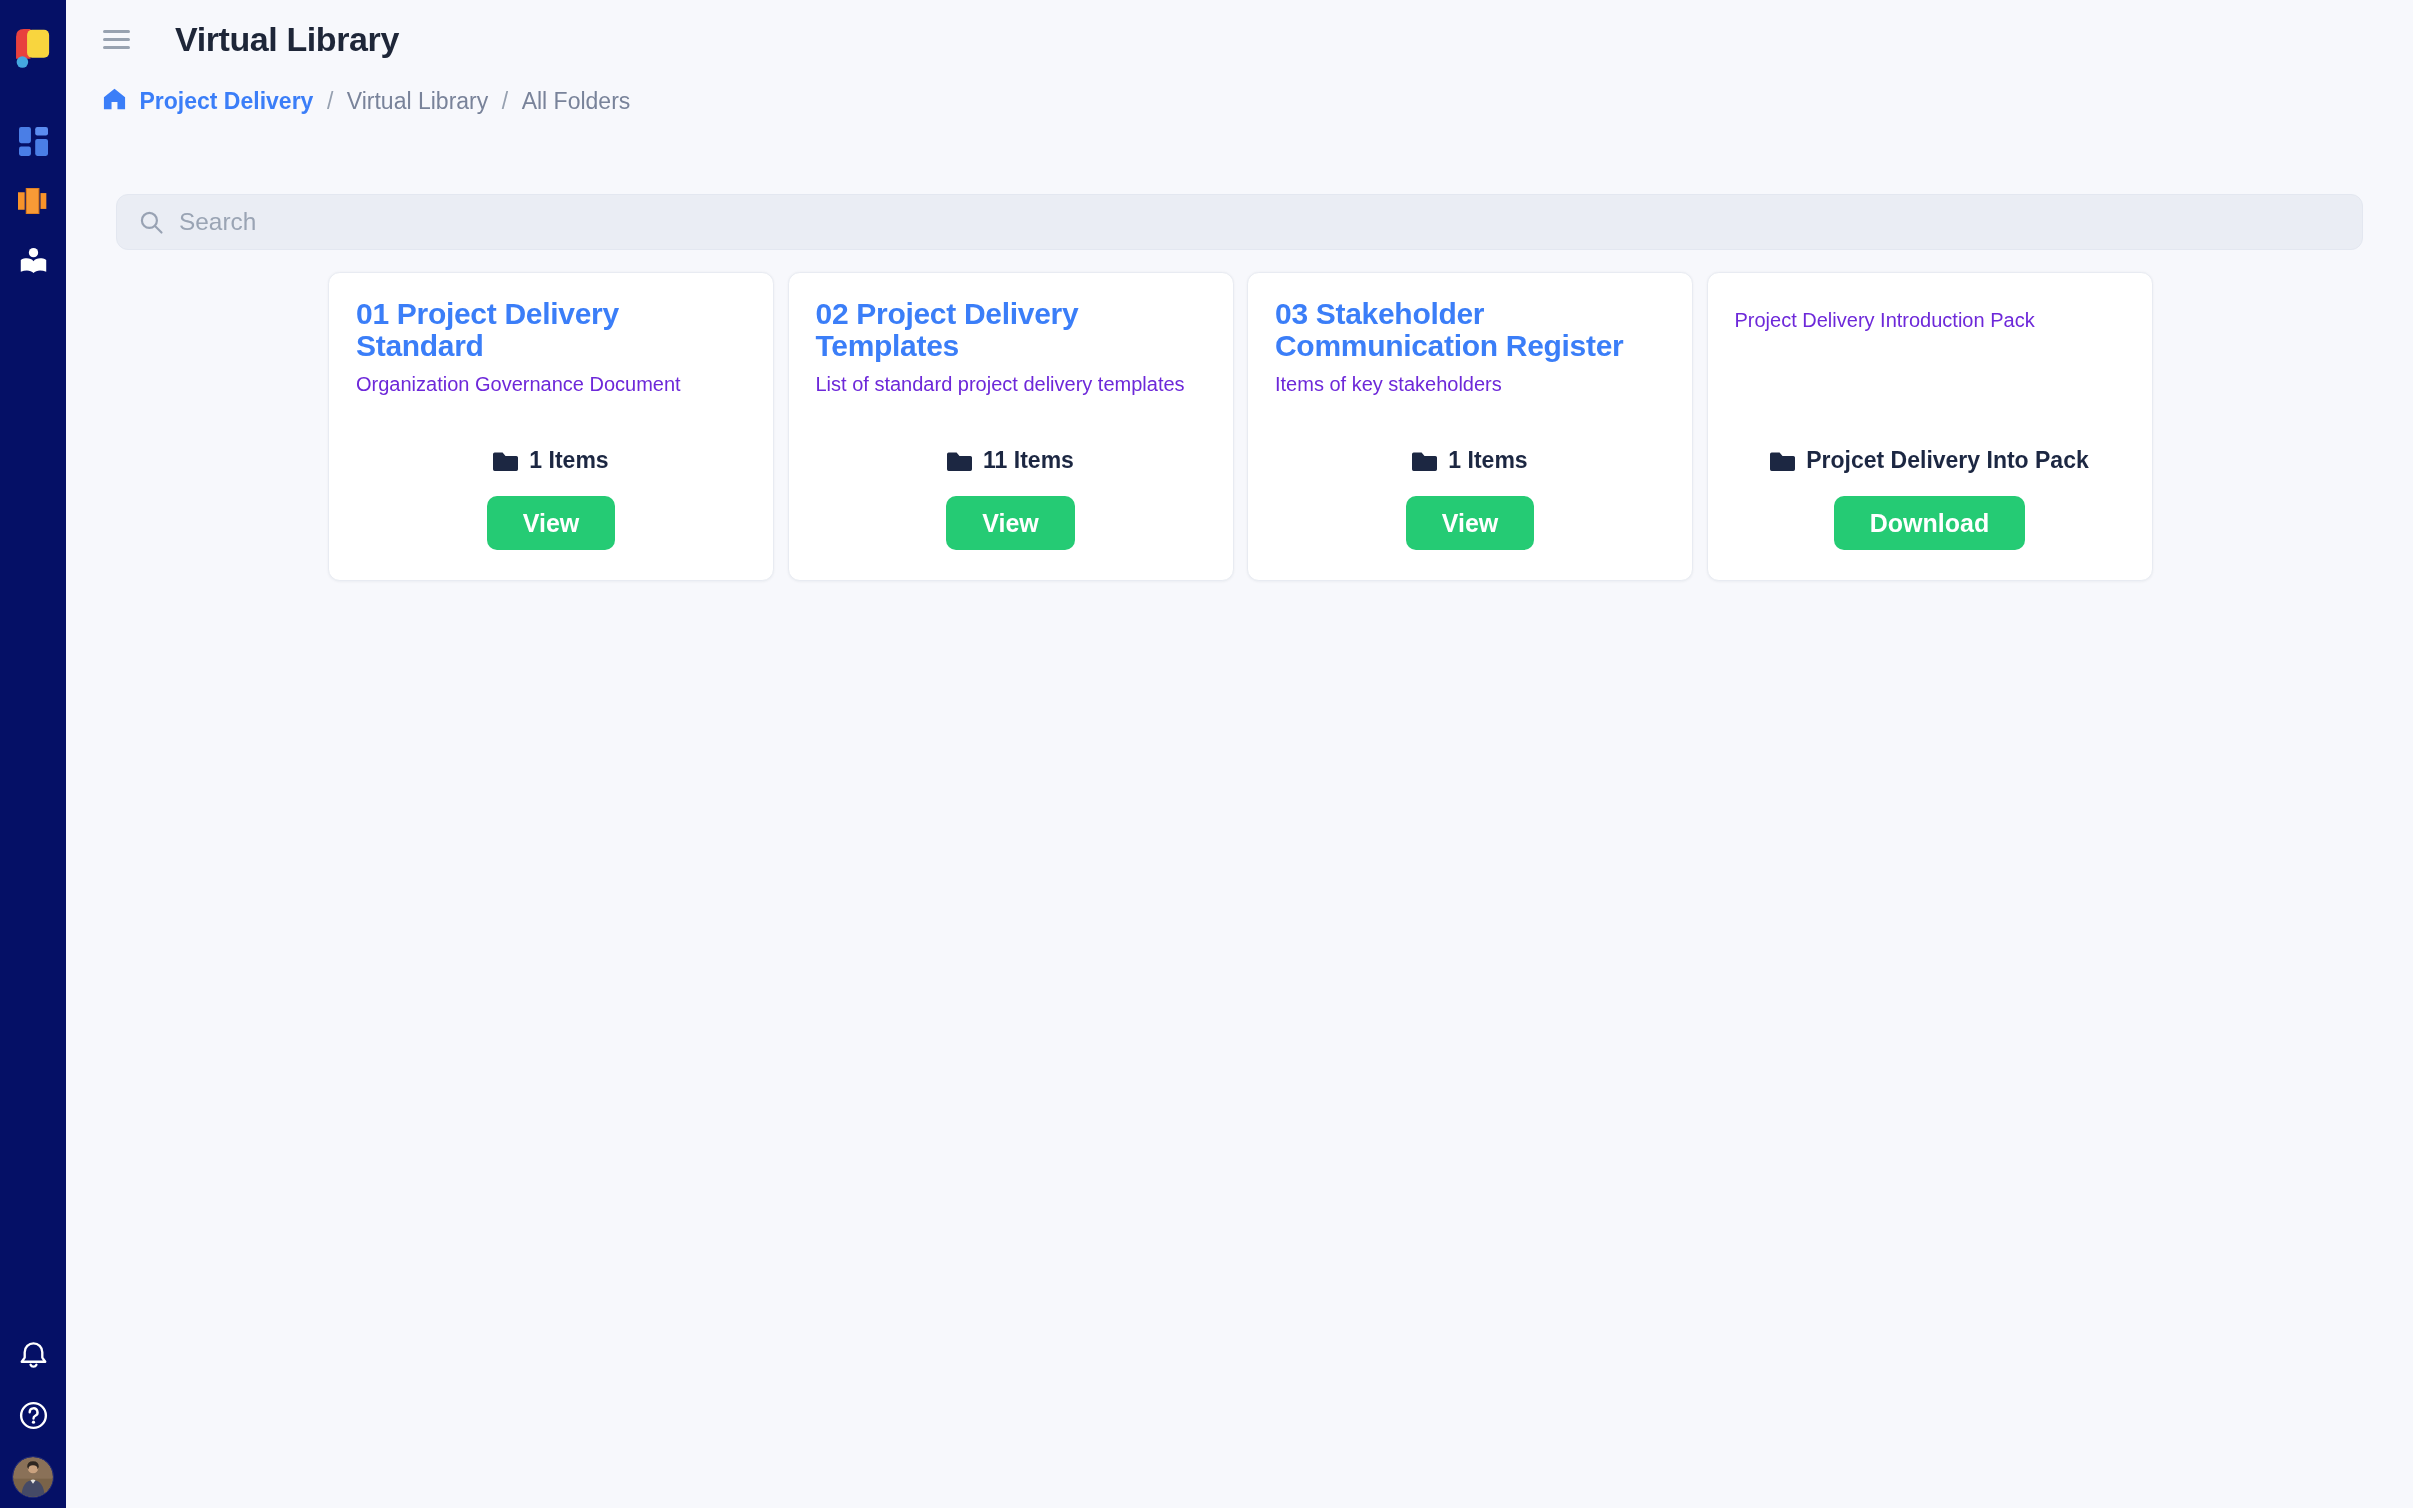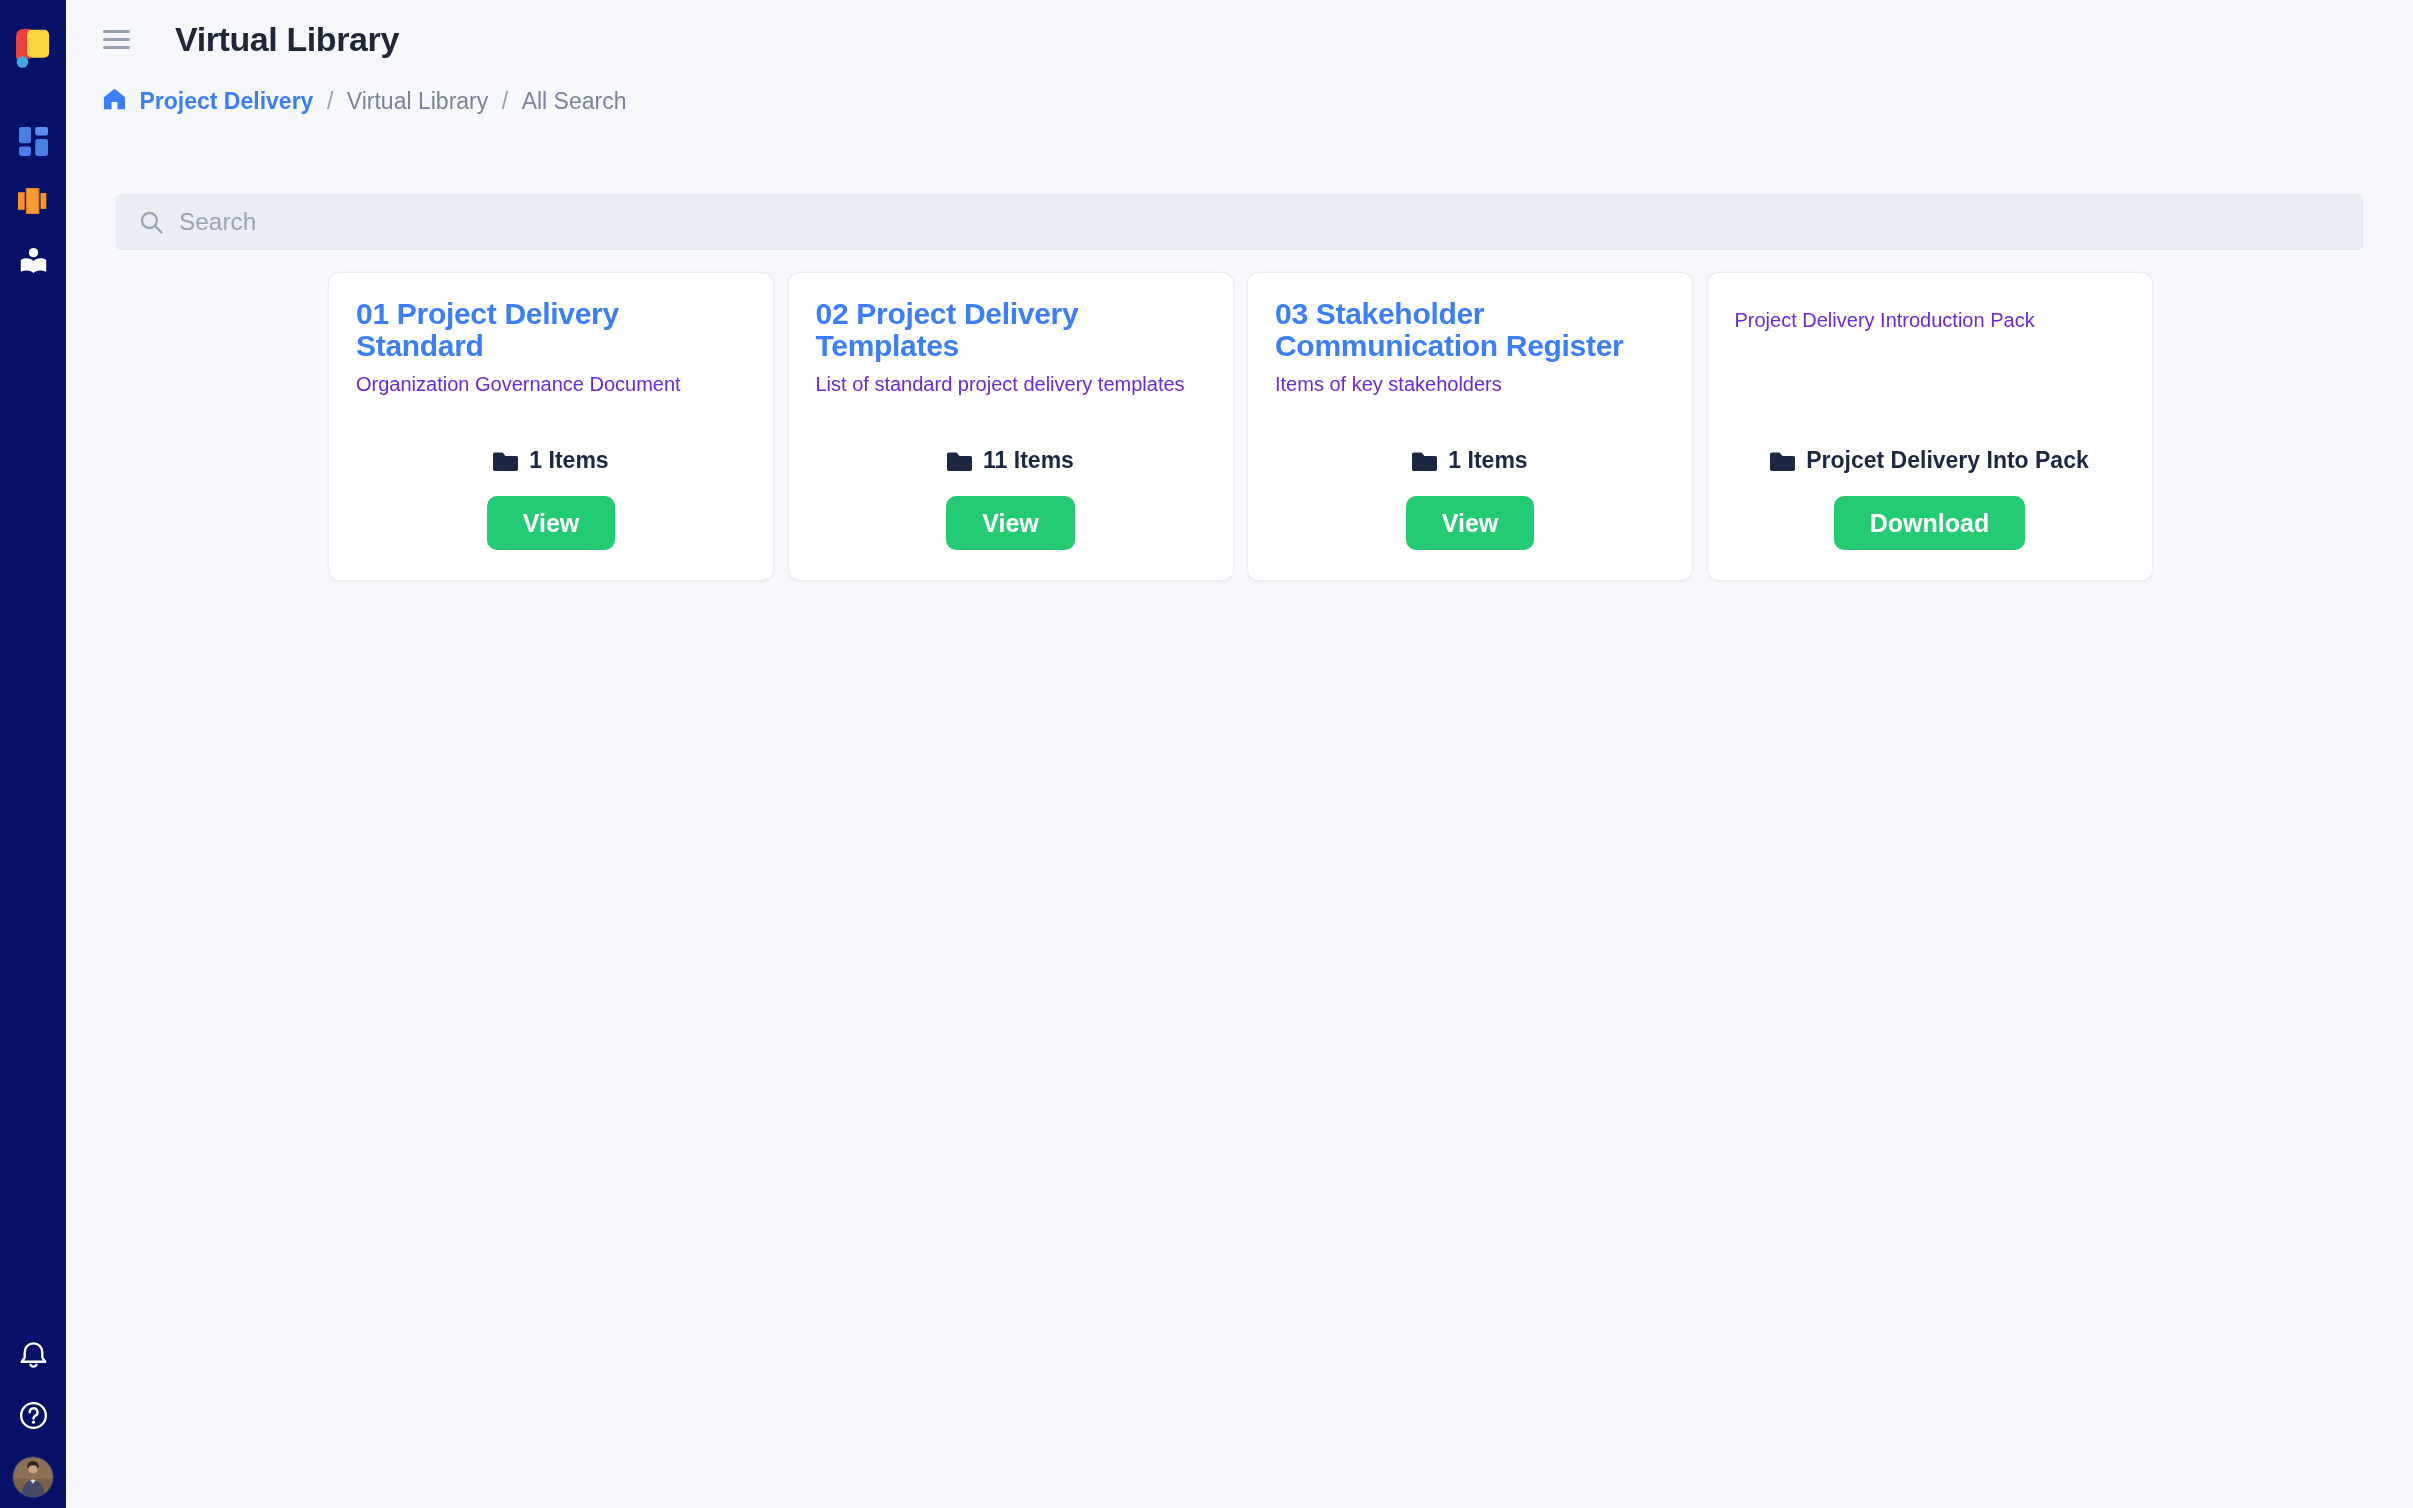--- a/index.html
+++ b/index.html
@@ -39,21 +39,21 @@
   .hamburger span { display:block; height:3.4px; border-radius:1.7px; background:#98a2b0; }
   .page-title { font-size:34px; font-weight:bold; color:#1e2638; letter-spacing:-0.4px; }
 
   .breadcrumb { display:flex; align-items:flex-start; gap:13.5px; margin:29px 0 0 37px; font-size:23px; }
   .crumb-link { color:#3b7ef8; font-weight:bold; cursor:pointer; }
   .crumb-sep  { color:#96a0b0; }
   .crumb-muted{ color:#79839a; }
 
   .searchbar {
     margin:79px 50px 0 50px; height:56px;
-    background:#eaedf4; border:0.8px solid #e3e7f0; border-radius:5px;
+    background:#eaedf4; border:0.8px solid #e3e7f0; border-radius:12px;
     display:flex; align-items:center; padding:0 22px; gap:15px;
   }
   .searchbar input {
     flex:1; border:none; outline:none; background:transparent;
     font-family:inherit; font-size:24.4px; color:#334155;
   }
   .searchbar input::placeholder { color:#9aa4b4; }
 
   .showing-row { display:flex; align-items:center; gap:17px; margin:32px 0 0 50px; }
   .showing-label { font-size:28px; font-weight:bold; color:#1e2638; }
@@ -174,21 +174,21 @@
 
   <nav class="breadcrumb">
     <svg width="23" height="22" viewBox="0 0 27 26" style="cursor:pointer">
       <path d="M13.5 1 L26 11 V25 H17 V16.5 H10 V25 H1 V11 Z" fill="#3b7ef8"></path>
       <rect x="11.5" y="18" width="4" height="7" fill="#f7f8fc"></rect>
     </svg>
     <span class="crumb-link">Project Delivery</span>
     <span class="crumb-sep">/</span>
     <span class="crumb-muted">Virtual Library</span>
     <span class="crumb-sep">/</span>
-    <span class="crumb-muted">All Search</span>
+    <span class="crumb-muted">All Folders</span>
   </nav>
 
   <div class="searchbar">
     <svg width="25" height="25" viewBox="0 0 30 30">
       <circle cx="12.5" cy="12.5" r="9" fill="none" stroke="#98a2b3" stroke-width="2.6"></circle>
       <line x1="19.5" y1="19.5" x2="27" y2="27" stroke="#98a2b3" stroke-width="2.6" stroke-linecap="round"></line>
     </svg>
     <input type="text" placeholder="Search" style="">
   </div>
 

